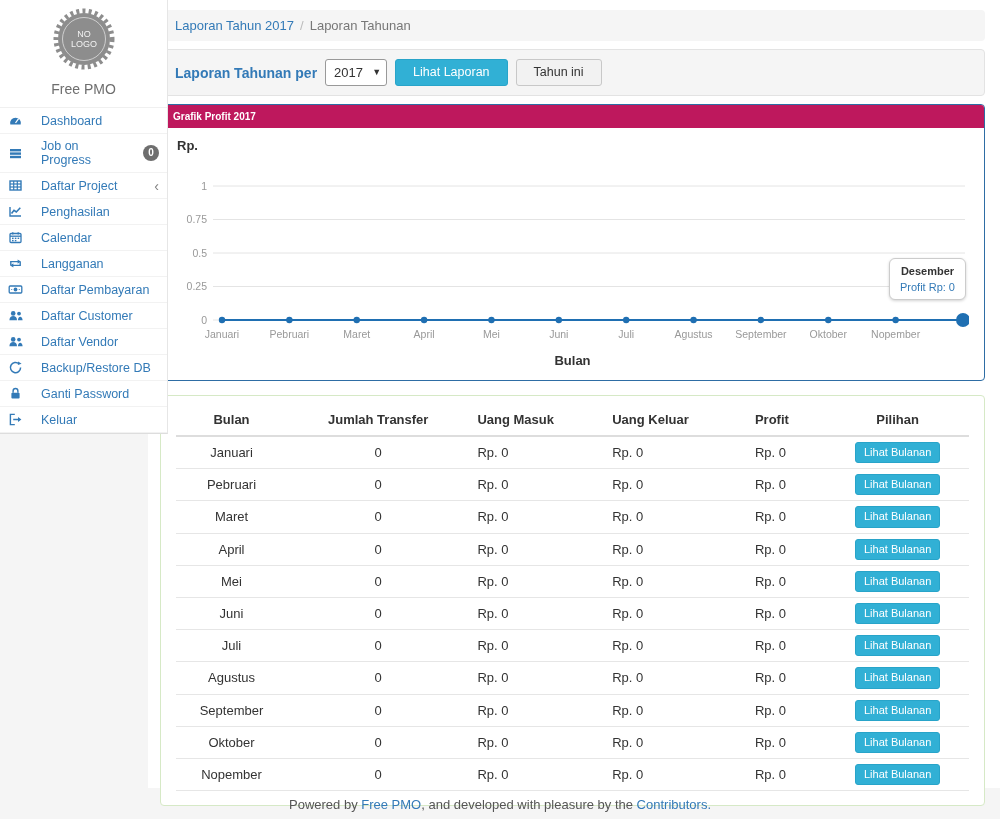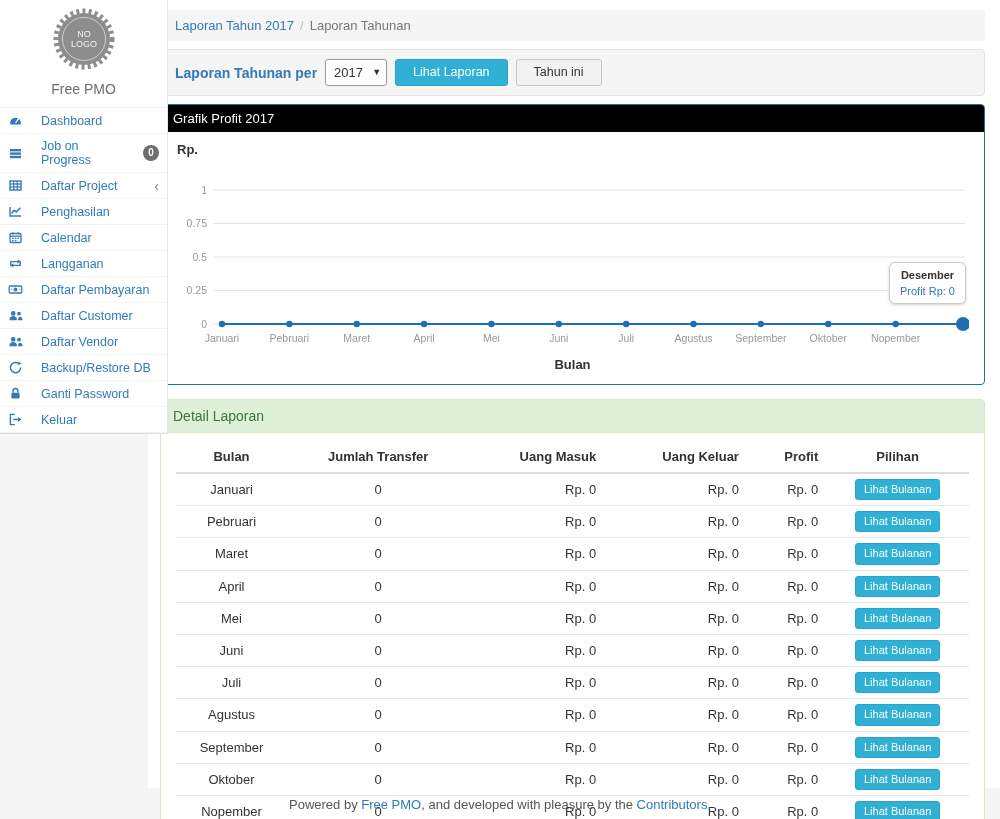--- a/index.html
+++ b/index.html
@@ -73,22 +73,22 @@
     font-size:9px; color:#333;
   }
   .btn { display:inline-block; border-radius:3px; font-size:12.5px; padding:5px 17px; cursor:pointer; line-height:1.2; border:1px solid transparent; }
   .btn-info { background:#31b0d5; border-color:#28a4c9; color:#fff; }
   .btn-default { background:#f2f2f2; border-color:#c8c8c8; color:#333; }
 
   
   .panel { border-radius:4px; margin-bottom:14px; background:#fff; }
   .panel-primary { border:1px solid #2e6da4; }
   .panel-primary .panel-heading {
-    background:#000000; color:#fff; font-size:13px;
-    padding:6px 12px; border-radius:3px 3px 0 0;
+    background:#be185d; color:#fff; font-size:10px;
+    padding:6px 12px; border-radius:3px 3px 0 0;font-weight:bold;
   }
   .chart-body { position:relative; padding:10px 14px 12px; }
   .y-unit { font-weight:bold; font-size:13px; color:#333; padding-left:2px; height:18px; }
   .x-title { text-align:center; font-weight:bold; font-size:13px; color:#333; margin-top:2px; }
   .chart-tooltip {
     position:absolute; right:18px; top:130px;
     background:#fff; border:1px solid #ccc; border-radius:6px;
     box-shadow:0 1px 3px rgba(0,0,0,.18);
     padding:6px 10px; text-align:center; z-index:3; min-width:58px;
   }
@@ -98,21 +98,21 @@
   
   .panel-success { border:1px solid #d6e9c6; }
   .panel-success .panel-heading {
     background:#dff0d8; color:#3c763d; font-size:14px;
     padding:8px 12px; border-bottom:1px solid #d6e9c6; border-radius:3px 3px 0 0;
   }
   .detail-body { padding:8px 15px 14px; }
   table.report { width:100%; border-collapse:collapse; font-size:13px; }
   table.report th { font-weight:bold; padding:8px; border-bottom:2px solid #ddd; }
   table.report td { padding:5px 8px; border-bottom:1px solid #e6e6e6; height:24px; }
-  .al-c { text-align:center; } .al-r { text-align:right; }
+  .al-c { text-align:center; } .al-r { text-align:left; }
   .btn-xs { font-size:11px; padding:3px 8px; border-radius:3px; }
 
   
   .footer { height:31px; padding-top:9px; text-align:center; font-size:13px; color:#555; }
   .footer a { color:#337ab7; text-decoration:none; cursor:pointer; }
 
   svg text { font-family:"Liberation Sans", sans-serif; }
 </style>
 </head>
 <body>
@@ -354,21 +354,20 @@
           </svg>
         <div class="x-title">Bulan</div>
         <div class="chart-tooltip">
           <div class="tt-label">Desember</div>
           <div class="tt-value">Profit Rp: 0</div>
         </div>
       </div>
     </div>
 
     <div class="panel panel-success">
-      <div class="panel-heading">Detail Laporan</div>
       <div class="detail-body">
         <table class="report">
           <colgroup>
             <col style="width:14%">
               <col style="width:23%">
               <col style="width:17%">
             <col style="width:18%">
               <col style="width:10%">
               <col style="width:18%">
           </colgroup>

